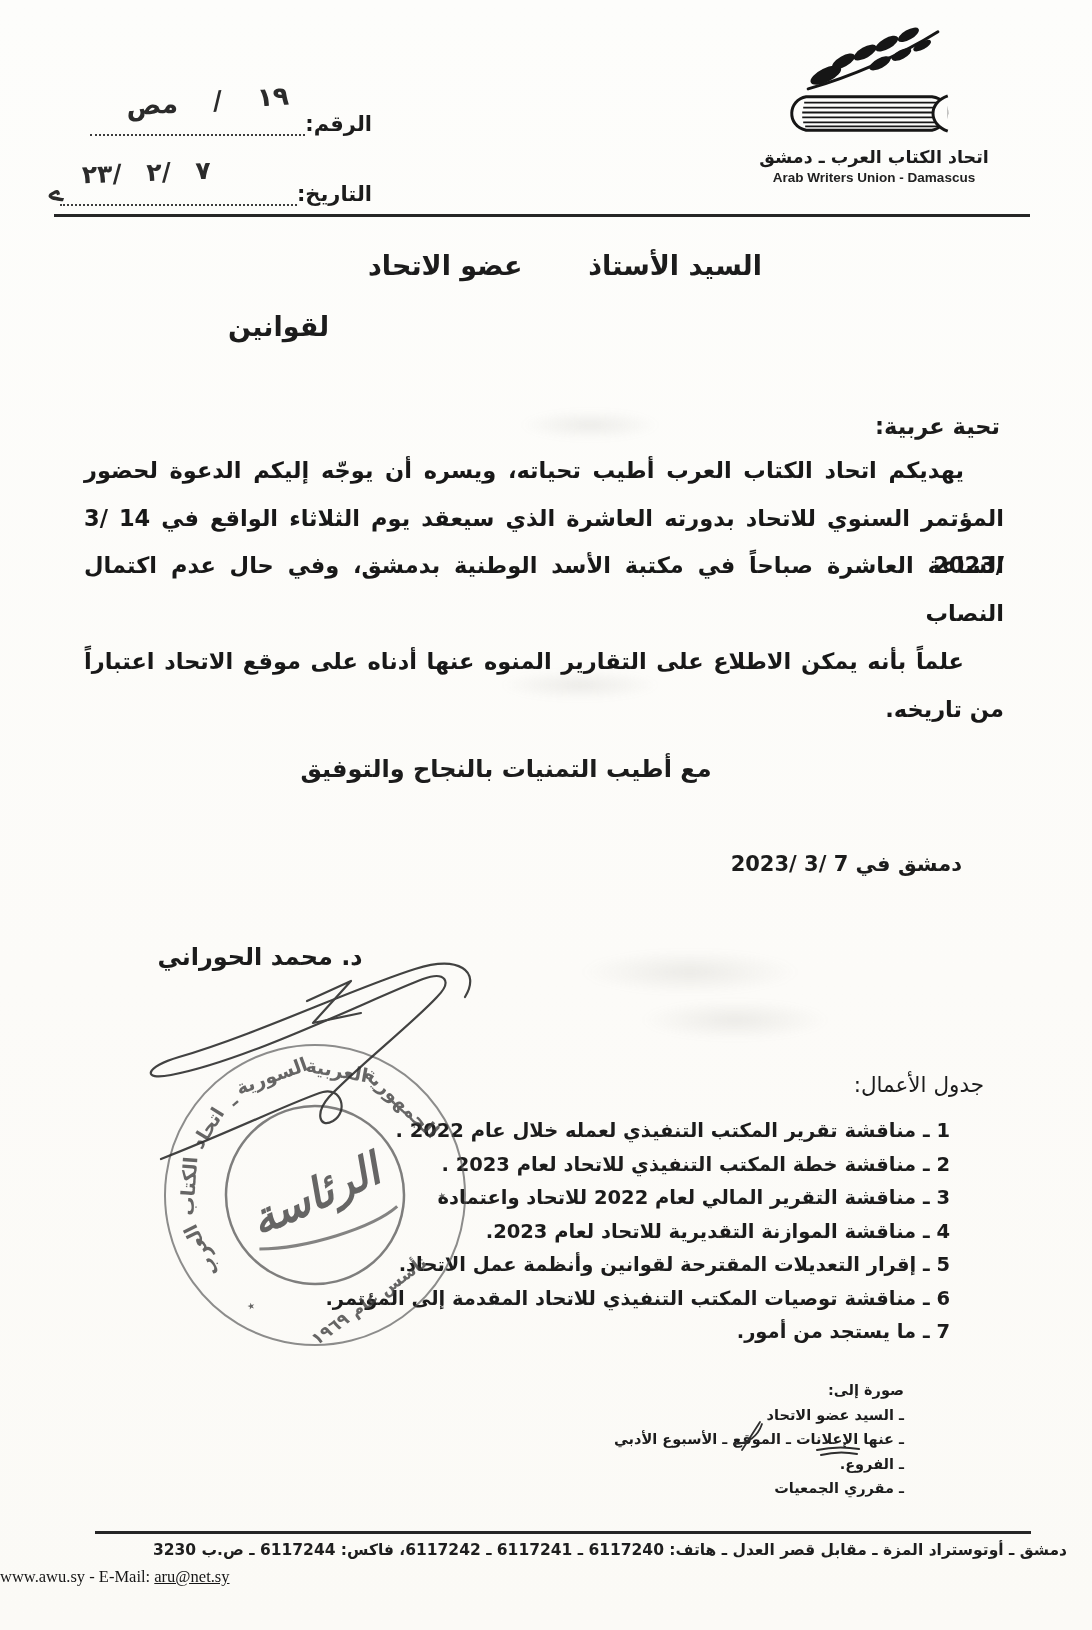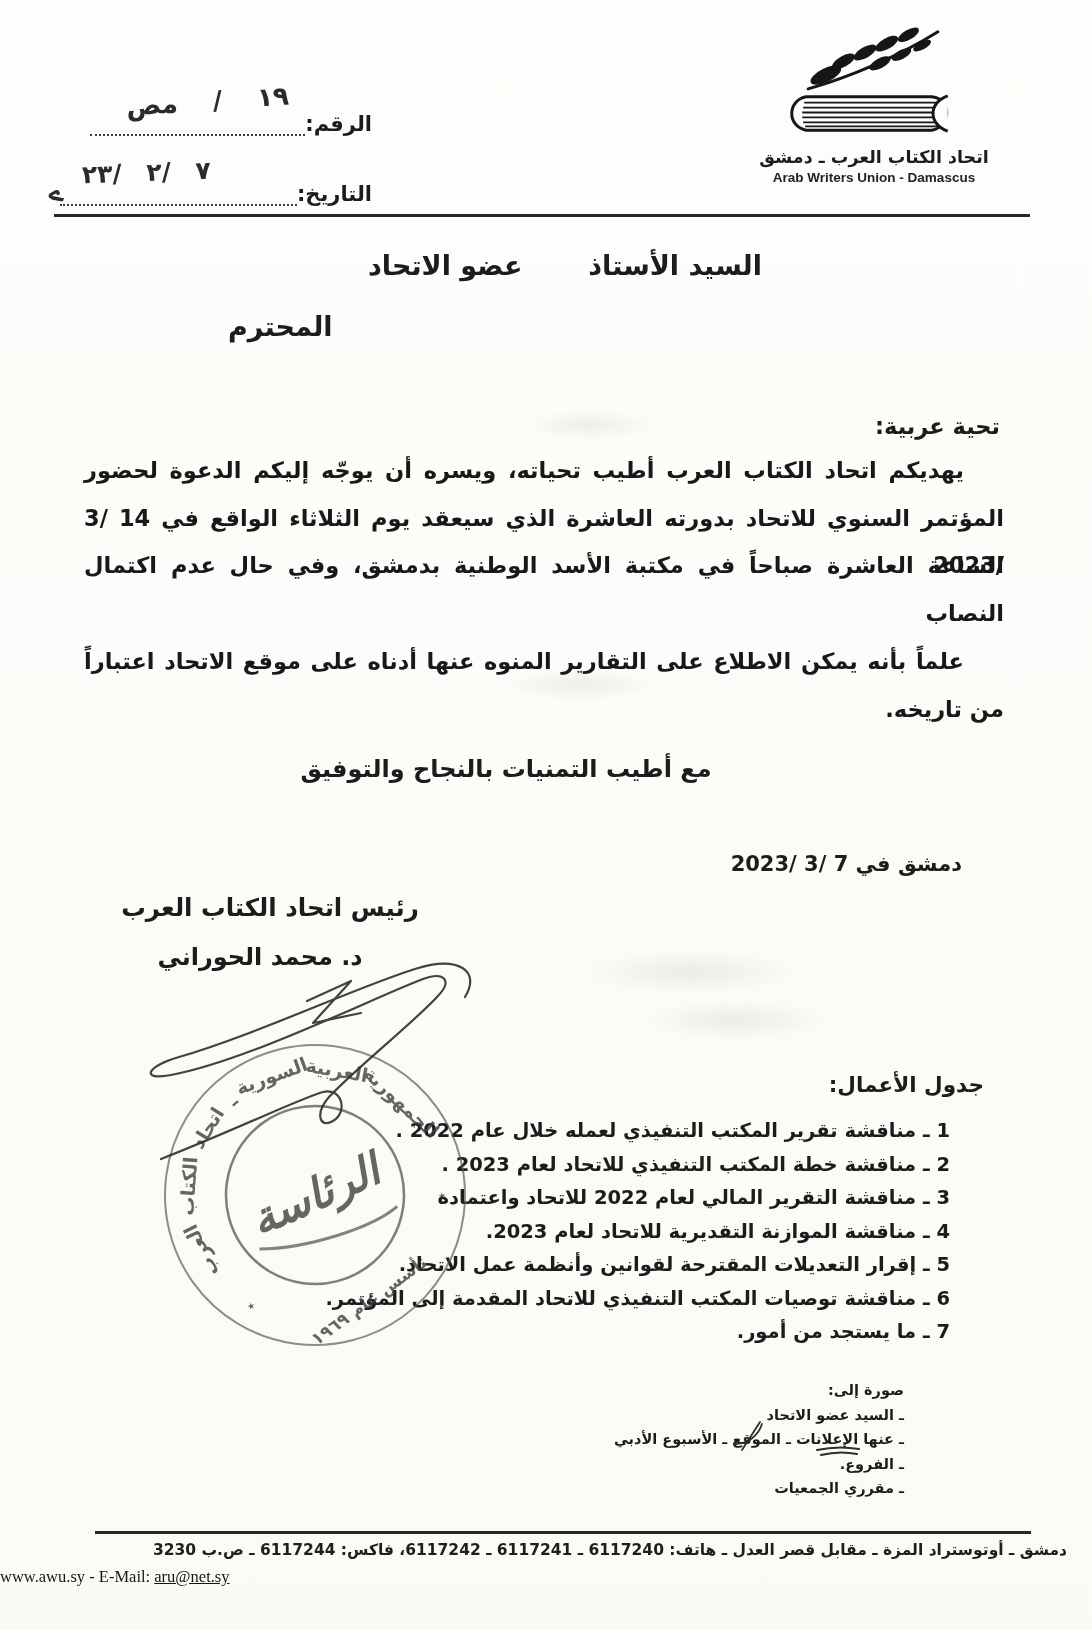--- a/index.html
+++ b/index.html
@@ -47,21 +47,21 @@
   #city-date{top:852px;right:130px;font-size:21px;font-weight:bold;direction:rtl;}
 
   
   #sig-title{top:893px;left:112px;width:316px;text-align:center;font-size:24.5px;font-weight:bold;direction:rtl;white-space:nowrap;}
   #sig-name{top:943px;left:112px;width:296px;text-align:center;font-size:24px;font-weight:bold;direction:rtl;white-space:nowrap;z-index:1;}
   #sig-svg{left:115px;top:935px;z-index:3;}
   #stamp-svg{left:148px;top:1028px;z-index:2;opacity:.78;}
   #stamp-svg text{font-family:"DejaVu Sans",sans-serif;}
 
   
-  #agenda-title{top:1072px;right:108px;font-size:21.5px;font-weight:bold;direction:rtl;}
+  #agenda-title{top:1072px;right:108px;font-size:21.5px;font-weight:normal;direction:rtl;}
   #agenda-list{top:1114px;right:142px;direction:rtl;text-align:right;font-size:19.5px;font-weight:bold;}
   #agenda-list .item{line-height:33.5px;white-space:nowrap;}
 
   
   #dist{top:1378px;right:188px;direction:rtl;text-align:right;font-size:14.5px;font-weight:bold;}
   #dist div{line-height:24.5px;white-space:nowrap;margin-left:32px;}
 
   
   #rule-bottom{top:1531px;left:95px;width:936px;height:2.5px;}
   #footer-address{top:1541px;left:130px;width:960px;text-align:center;direction:rtl;font-size:15.5px;font-weight:bold;color:#1e1e1e;}
@@ -113,39 +113,38 @@
     <span class="hw ar" id="date-hw">٧ /٢ /٢٣</span>
     <span class="hw" id="date-flourish">ے</span>
   </div>
 
   <div class="abs rule" id="rule-top"></div>
 
   <div class="abs" id="salutation">
     <span>السيد الأستاذ</span>
     <span>عضو الاتحاد</span>
   </div>
-  <div class="abs" id="respect">المحترم</div>
+  <div class="abs" id="respect">لقوانين</div>
 
   <div class="abs" id="greeting">تحية عربية:</div>
 
   <div class="abs para" id="para1">
     <div class="line l-just indent">يهديكم اتحاد الكتاب العرب أطيب تحياته، ويسره أن يوجّه إليكم الدعوة لحضور</div>
     <div class="line l-just">المؤتمر السنوي للاتحاد بدورته العاشرة الذي سيعقد يوم الثلاثاء الواقع في 14 /3 /2023</div>
     <div class="line l-just">الساعة العاشرة صباحاً في مكتبة الأسد الوطنية بدمشق، وفي حال عدم اكتمال النصاب</div>
   </div>
 
   <div class="abs para" id="para2">
     <div class="line l-just indent">علماً بأنه يمكن الاطلاع على التقارير المنوه عنها أدناه على موقع الاتحاد اعتباراً</div>
     <div class="line l-right">من تاريخه.</div>
   </div>
 
   <div class="abs" id="closing">مع أطيب التمنيات بالنجاح والتوفيق</div>
   <div class="abs" id="city-date">دمشق في 7 /3 /2023</div>
 
-  <div class="abs" id="sig-title">رئيس اتحاد الكتاب العرب</div>
   <div class="abs" id="sig-name">د. محمد الحوراني</div>
 
   <svg class="abs" id="sig-svg" width="370" height="230" viewBox="0 0 370 230">
     <g stroke="#2e2e2e" stroke-width="2.2" fill="none" stroke-linecap="round" stroke-linejoin="round" opacity=".9">
       <path d="M350,62 C366,36 344,20 300,34 C242,52 140,100 64,122 C30,132 26,146 56,140 C132,126 260,62 308,44 C330,36 338,46 322,62 C298,88 240,134 214,162 C200,178 204,194 218,186 C234,176 226,152 208,157 C186,163 118,196 46,224"></path>
       <path d="M192,66 L236,46 L198,88 L246,78"></path>
     </g>
   </svg>
 
   <svg class="abs" id="stamp-svg" width="334" height="334" viewBox="0 0 334 334">

